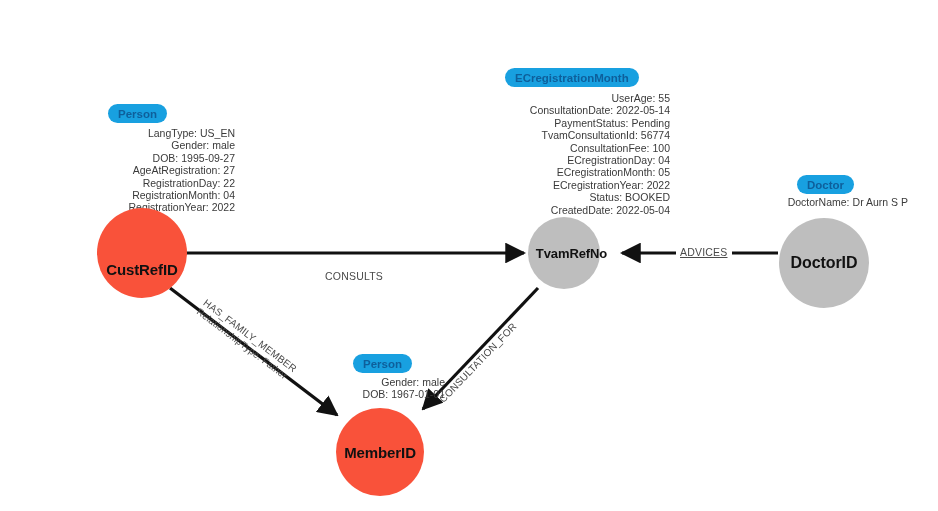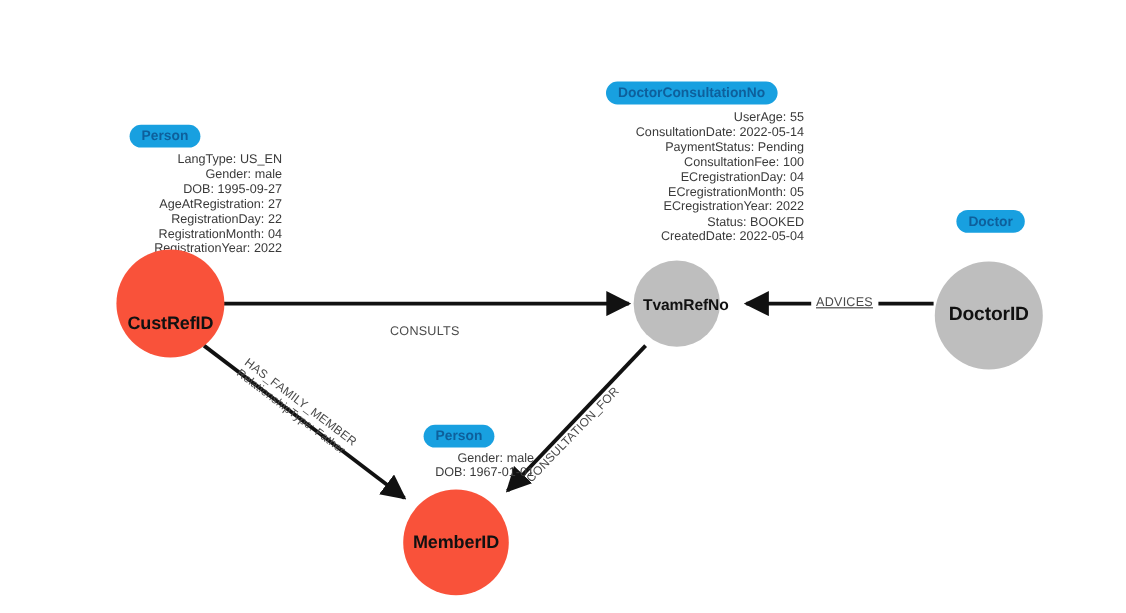--- a/index.html
+++ b/index.html
@@ -158,36 +158,40 @@
     <div class="prow">
         <span class="pkey">RegistrationYear:</span>
         <span class="pval">2022</span>
       </div>
   </div>
 
   <div class="node" style="left:97px; top:208px; width:90px; height:90px; background:#F9523A;">
     <span class="node-label" style="font-size:15px;margin-top:32px;">CustRefID</span>
   </div>
 
-  <div class="badge" style="left:505px; top:68px;">DoctorConsultationNo</div>
+  <div class="badge" style="left:505px; top:68px;">ECregistrationMonth</div>
 
   <div class="props" style="left:480px; top:92px; width:190px;">
     <div class="prow">
         <span class="pkey">UserAge:</span>
         <span class="pval">55</span>
       </div>
     <div class="prow">
         <span class="pkey">ConsultationDate:</span>
         <span class="pval">2022-05-14</span>
       </div>
     <div class="prow">
         <span class="pkey">PaymentStatus:</span>
         <span class="pval">Pending</span>
       </div>
     <div class="prow">
+        <span class="pkey">TvamConsultationId:</span>
+        <span class="pval">56774</span>
+      </div>
+    <div class="prow">
         <span class="pkey">ConsultationFee:</span>
         <span class="pval">100</span>
       </div>
     <div class="prow">
         <span class="pkey">ECregistrationDay:</span>
         <span class="pval">04</span>
       </div>
     <div class="prow">
         <span class="pkey">ECregistrationMonth:</span>
         <span class="pval">05</span>
@@ -205,20 +209,26 @@
         <span class="pval">2022-05-04</span>
       </div>
   </div>
 
   <div class="node" style="left:528px; top:217px; width:72px; height:72px; background:#BEBEBE;">
     <span class="node-label" style="font-size:13px;padding-left:15px;">TvamRefNo</span>
   </div>
 
   <div class="badge" style="left:797px; top:175px;">Doctor</div>
 
+  <div class="props" style="left:748px; top:196px; width:160px;">
+    <div class="prow">
+        <span class="pkey">DoctorName:</span>
+        <span class="pval">Dr Aurn S P</span>
+      </div>
+  </div>
 
   <div class="node" style="left:779px; top:218px; width:90px; height:90px; background:#BEBEBE;">
     <span class="node-label" style="font-size:16px;">DoctorID</span>
   </div>
 
   <div class="badge" style="left:353px; top:354px;">Person</div>
 
   <div class="props" style="left:325px; top:376px; width:120px;">
     <div class="prow">
         <span class="pkey">Gender:</span>

